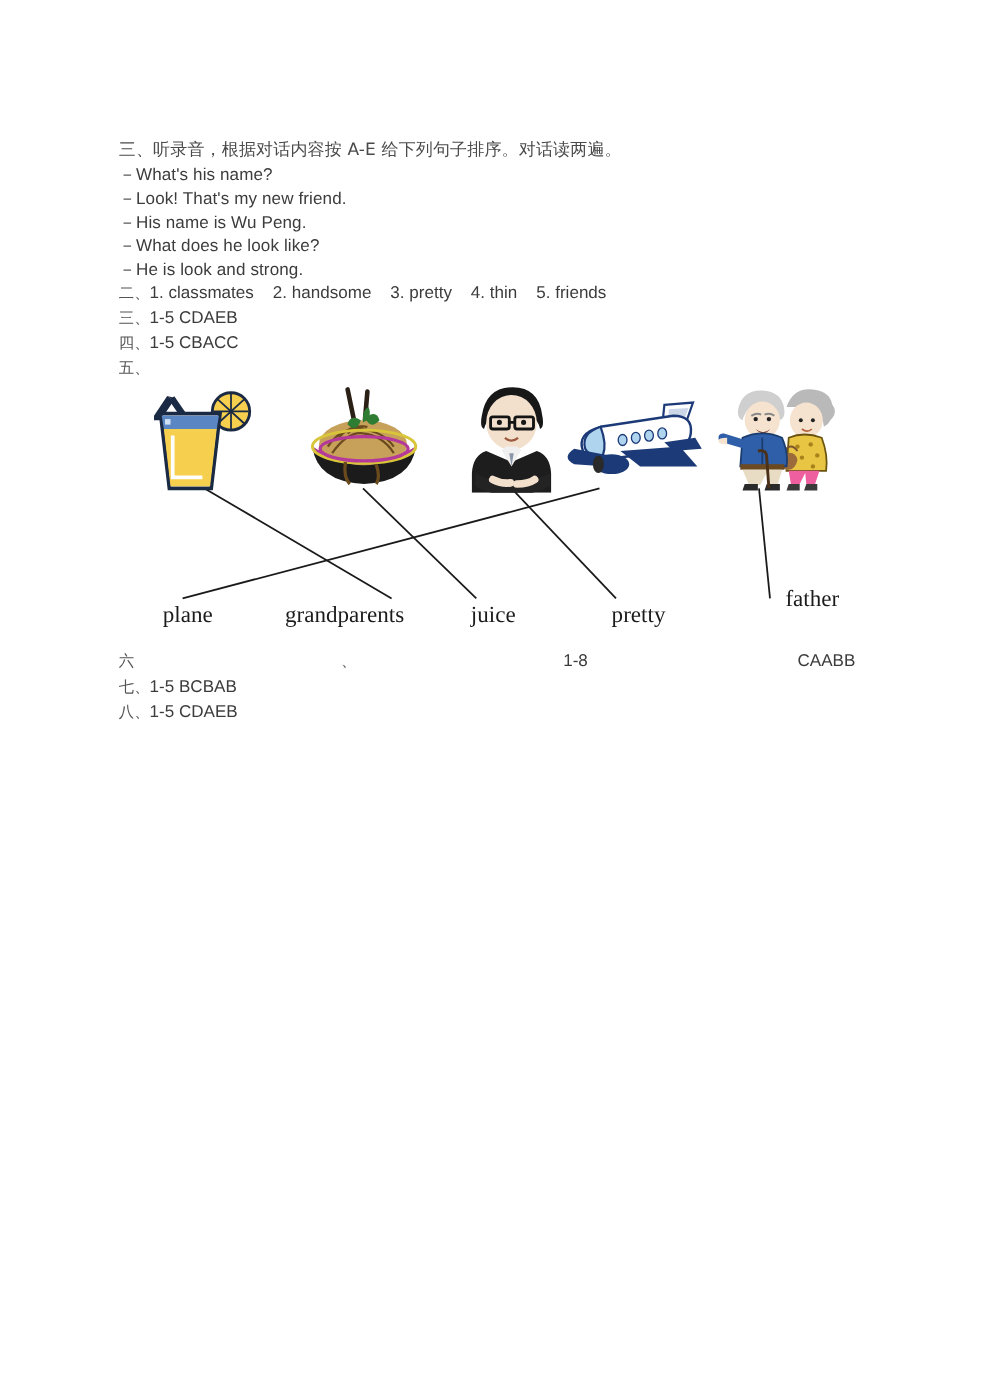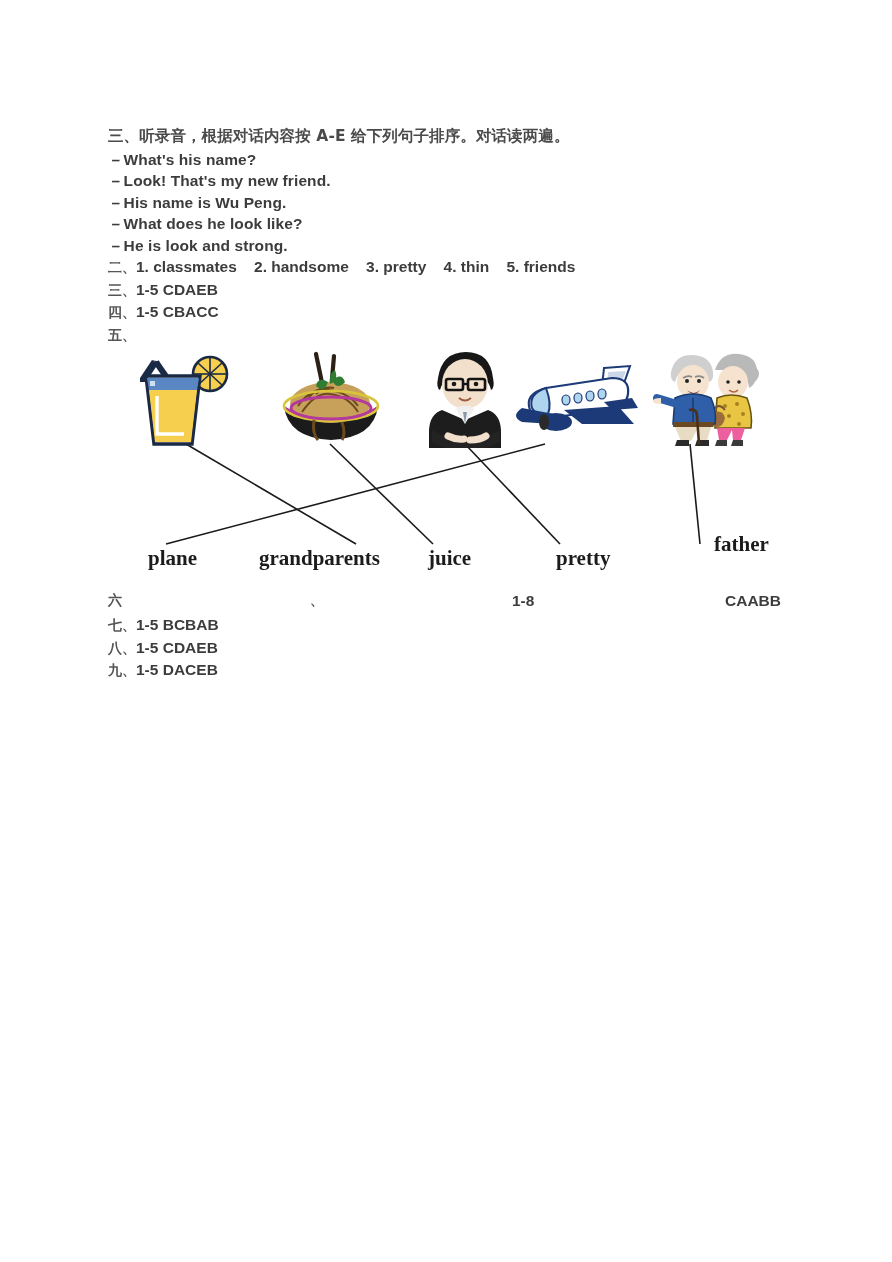--- a/index.html
+++ b/index.html
@@ -14,21 +14,20 @@
     font-family: "Liberation Sans", sans-serif;
     color: #3a3a3a;
     overflow: hidden;
   }
   .page {
     position: absolute;
     left: 0; top: 0;
     width: 876px;
     height: 1262px;
     background: #fff;
-    font-weight: bold;
   }
   .content {
     position: absolute;
     left: 108px;
     top: 126px;
     width: 690px;
   }
 
   
   .line {
@@ -295,17 +294,16 @@
     <div class="spread-line">
       <span class="num-cjk" style="left:0px;">六</span>
       <span class="num-cjk" style="left:202px;">、</span>
       <span style="left:404px;">1-8</span>
       <span style="left:617px;">CAABB</span>
     </div>
 
     <div class="tail-lines">
       <div class="ans-line"><span class="num-cjk">七、</span><span>1-5 BCBAB</span></div>
       <div class="ans-line"><span class="num-cjk">八、</span><span>1-5 CDAEB</span></div>
-      <div class="ans-line"><span class="num-cjk">九、</span><span>1-5 DACEB</span></div>
     </div>
 
   </div>
 </div>
 
 </body></html>

